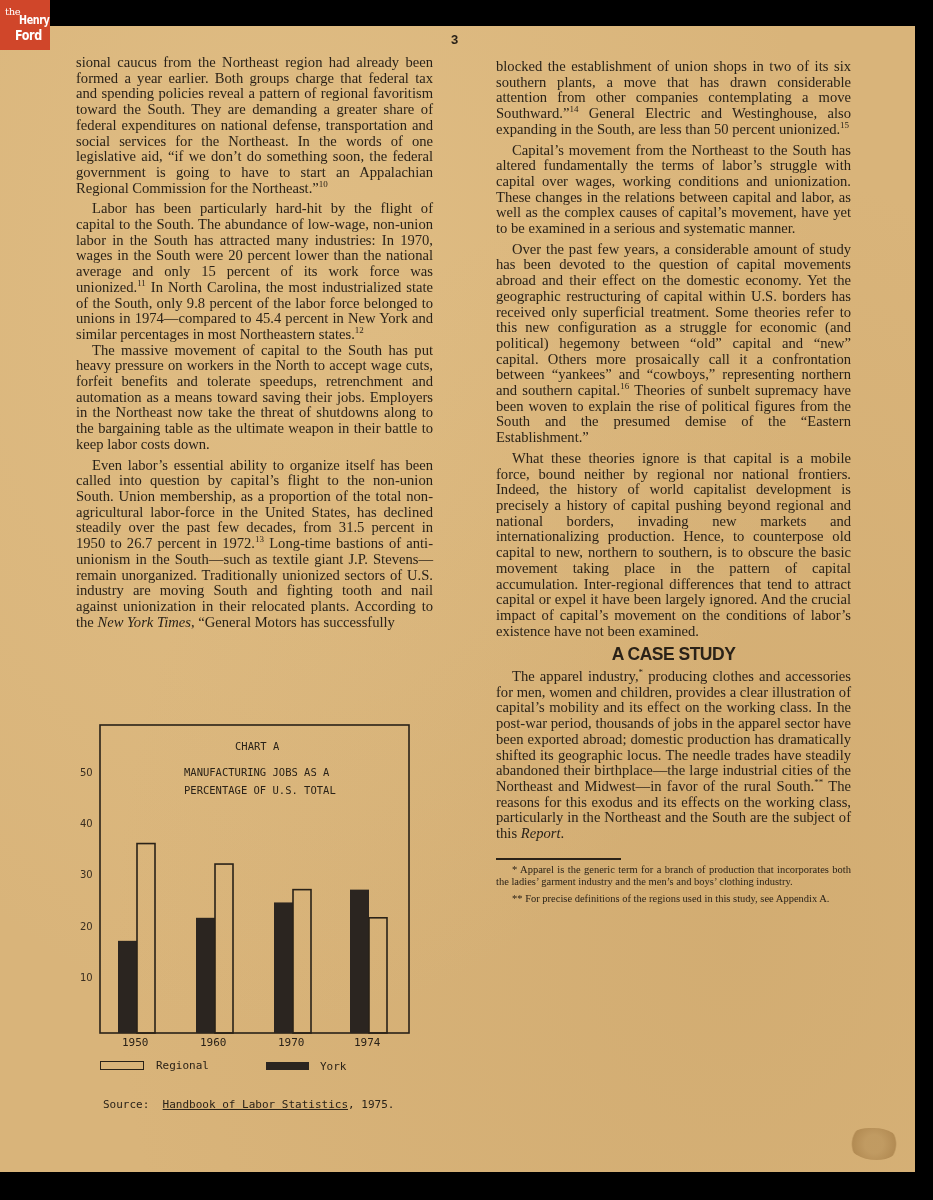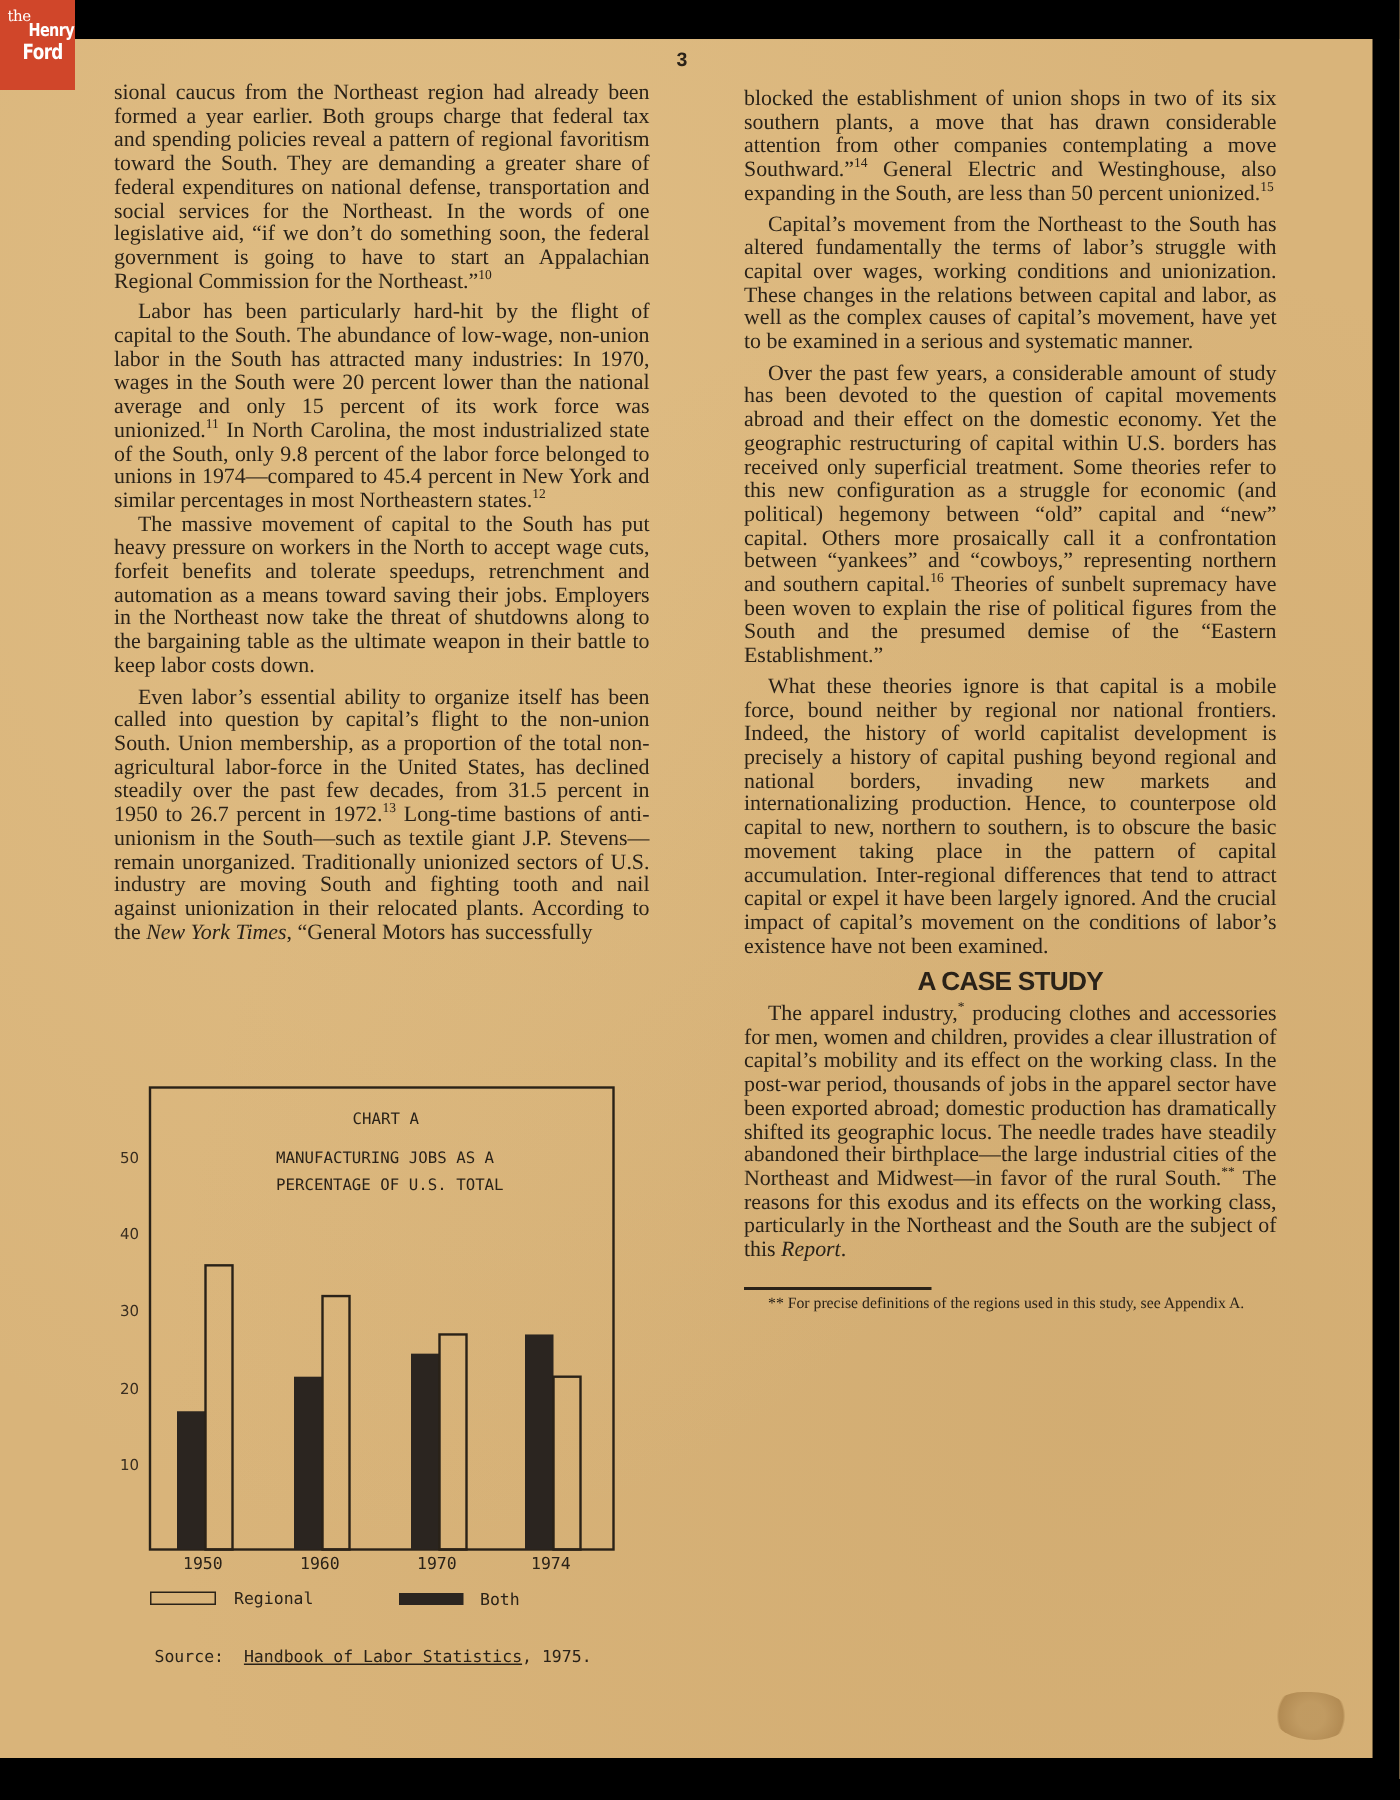--- a/index.html
+++ b/index.html
@@ -1,21 +1,21 @@
 <!DOCTYPE html>
 <html><head>
 <meta charset="utf-8">
 <style>
   html,body{margin:0;padding:0;}
   body{width:933px;height:1200px;background:#000;position:relative;overflow:hidden;font-family:"DejaVu Serif",serif;}
   .page{position:absolute;left:0;top:26px;width:915px;height:1146px;background:#d9b47a;
         background-image:radial-gradient(ellipse at 30% 20%,rgba(235,205,150,0.35),transparent 60%),
                          radial-gradient(ellipse at 80% 80%,rgba(190,150,90,0.25),transparent 60%);}
   .topbar{position:absolute;left:0;top:0;width:933px;height:26px;background:#000;}
-  .logo{position:absolute;left:0;top:0;width:50px;height:60px;background:#d0462a;color:#fff;z-index:5;}
+  .logo{position:absolute;left:0;top:0;width:50px;height:50px;background:#d0462a;color:#fff;z-index:5;}
   .logo .the{position:absolute;left:5px;top:6px;font-family:"DejaVu Serif",serif;font-size:10px;letter-spacing:-0.3px;}
   .logo .henry{position:absolute;left:19px;top:13px;font-family:"DejaVu Sans",sans-serif;font-weight:bold;font-size:12px;letter-spacing:-0.5px;transform:scaleX(0.8);transform-origin:left;}
   .logo .ford{position:absolute;left:15px;top:27px;font-family:"DejaVu Sans",sans-serif;font-weight:bold;font-size:14px;letter-spacing:-0.5px;transform:scaleX(0.8);transform-origin:left;}
   .pagenum{position:absolute;left:451px;top:32px;font-family:"Liberation Sans",sans-serif;font-weight:bold;font-size:13px;color:#2a2218;}
   .col{position:absolute;color:#2a2218;font-family:"Liberation Serif",serif;font-size:14.6px;line-height:15.7px;text-align:justify;}
   .col p{margin:0 0 5px 0;text-indent:16px;}
   .col p.nogap{margin-bottom:0;}
   .col p.first{text-indent:0;}
   .left{left:76px;top:55px;width:357px;}
   .right{left:496px;top:59px;width:355px;}
@@ -80,29 +80,30 @@
   <div id="xticks">
       <div class="mono" style="left: 122px; top: 1036px; font-size: 11px;">1950</div>
       <div class="mono" style="left: 200px; top: 1036px; font-size: 11px;">1960</div>
       <div class="mono" style="left: 278px; top: 1036px; font-size: 11px;">1970</div>
       <div class="mono" style="left: 354px; top: 1036px; font-size: 11px;">1974</div>
     </div>
 
   <div style="position:absolute;left:100px;top:1061px;width:42px;height:7px;border:1.5px solid #2a2218;"></div>
   <div class="mono" style="left:156px;top:1059px;font-size:11px;">Regional</div>
   <div style="position:absolute;left:266px;top:1062px;width:43px;height:8px;background:#2b2520;"></div>
-  <div class="mono" style="left:320px;top:1060px;font-size:11px;">Both</div>
+  <div class="mono" style="left:320px;top:1060px;font-size:11px;">York</div>
 
   <div class="mono" style="left:103px;top:1098px;font-size:11px;white-space:pre;"><span>Source:</span>  <span style="text-decoration:underline;">Handbook of Labor Statistics</span><span>, 1975.</span></div>
 </div>
 
 <div class="col right">
   <p class="first"><span>blocked the establishment of union shops in two of its six southern plants, a move that has drawn considerable attention from other companies contemplating a move Southward.”</span><sup>14</sup><span> General Electric and Westinghouse, also expanding in the South, are less than 50 percent unionized.</span><sup>15</sup></p>
   <p><span>Capital’s movement from the Northeast to the South has altered fundamentally the terms of labor’s struggle with capital over wages, working conditions and unionization. These changes in the relations between capital and labor, as well as the complex causes of capital’s movement, have yet to be examined in a serious and systematic manner.</span></p>
   <p><span>Over the past few years, a considerable amount of study has been devoted to the question of capital movements abroad and their effect on the domestic economy. Yet the geographic restructuring of capital within U.S. borders has received only superficial treatment. Some theories refer to this new configuration as a struggle for economic (and political) hegemony between “old” capital and “new” capital. Others more prosaically call it a confrontation between “yankees” and “cowboys,” representing northern and southern capital.</span><sup>16</sup><span> Theories of sunbelt supremacy have been woven to explain the rise of political figures from the South and the presumed demise of the “Eastern Establishment.”</span></p>
   <p><span>What these theories ignore is that capital is a mobile force, bound neither by regional nor national frontiers. Indeed, the history of world capitalist development is precisely a history of capital pushing beyond regional and national borders, invading new markets and internationalizing production. Hence, to counterpose old capital to new, northern to southern, is to obscure the basic movement taking place in the pattern of capital accumulation. Inter-regional differences that tend to attract capital or expel it have been largely ignored. And the crucial impact of capital’s movement on the conditions of labor’s existence have not been examined.</span></p>
   <div class="heading">A CASE STUDY</div>
   <p><span>The apparel industry,</span><sup>*</sup><span> producing clothes and accessories for men, women and children, provides a clear illustration of capital’s mobility and its effect on the working class. In the post-war period, thousands of jobs in the apparel sector have been exported abroad; domestic production has dramatically shifted its geographic locus. The needle trades have steadily abandoned their birthplace—the large industrial cities of the Northeast and Midwest—in favor of the rural South.</span><sup>**</sup><span> The reasons for this exodus and its effects on the working class, particularly in the Northeast and the South are the subject of this </span><em>Report</em><span>.</span></p>
   <div class="rule"></div>
+  <p class="fn"><span>*</span><span> Apparel is the generic term for a branch of production that incorporates both the ladies’ garment industry and the men’s and boys’ clothing industry.</span></p>
   <p class="fn"><span>**</span><span> For precise definitions of the regions used in this study, see Appendix A.</span></p>
 </div>
 
 <div class="stain"></div>
 
 </body></html>

